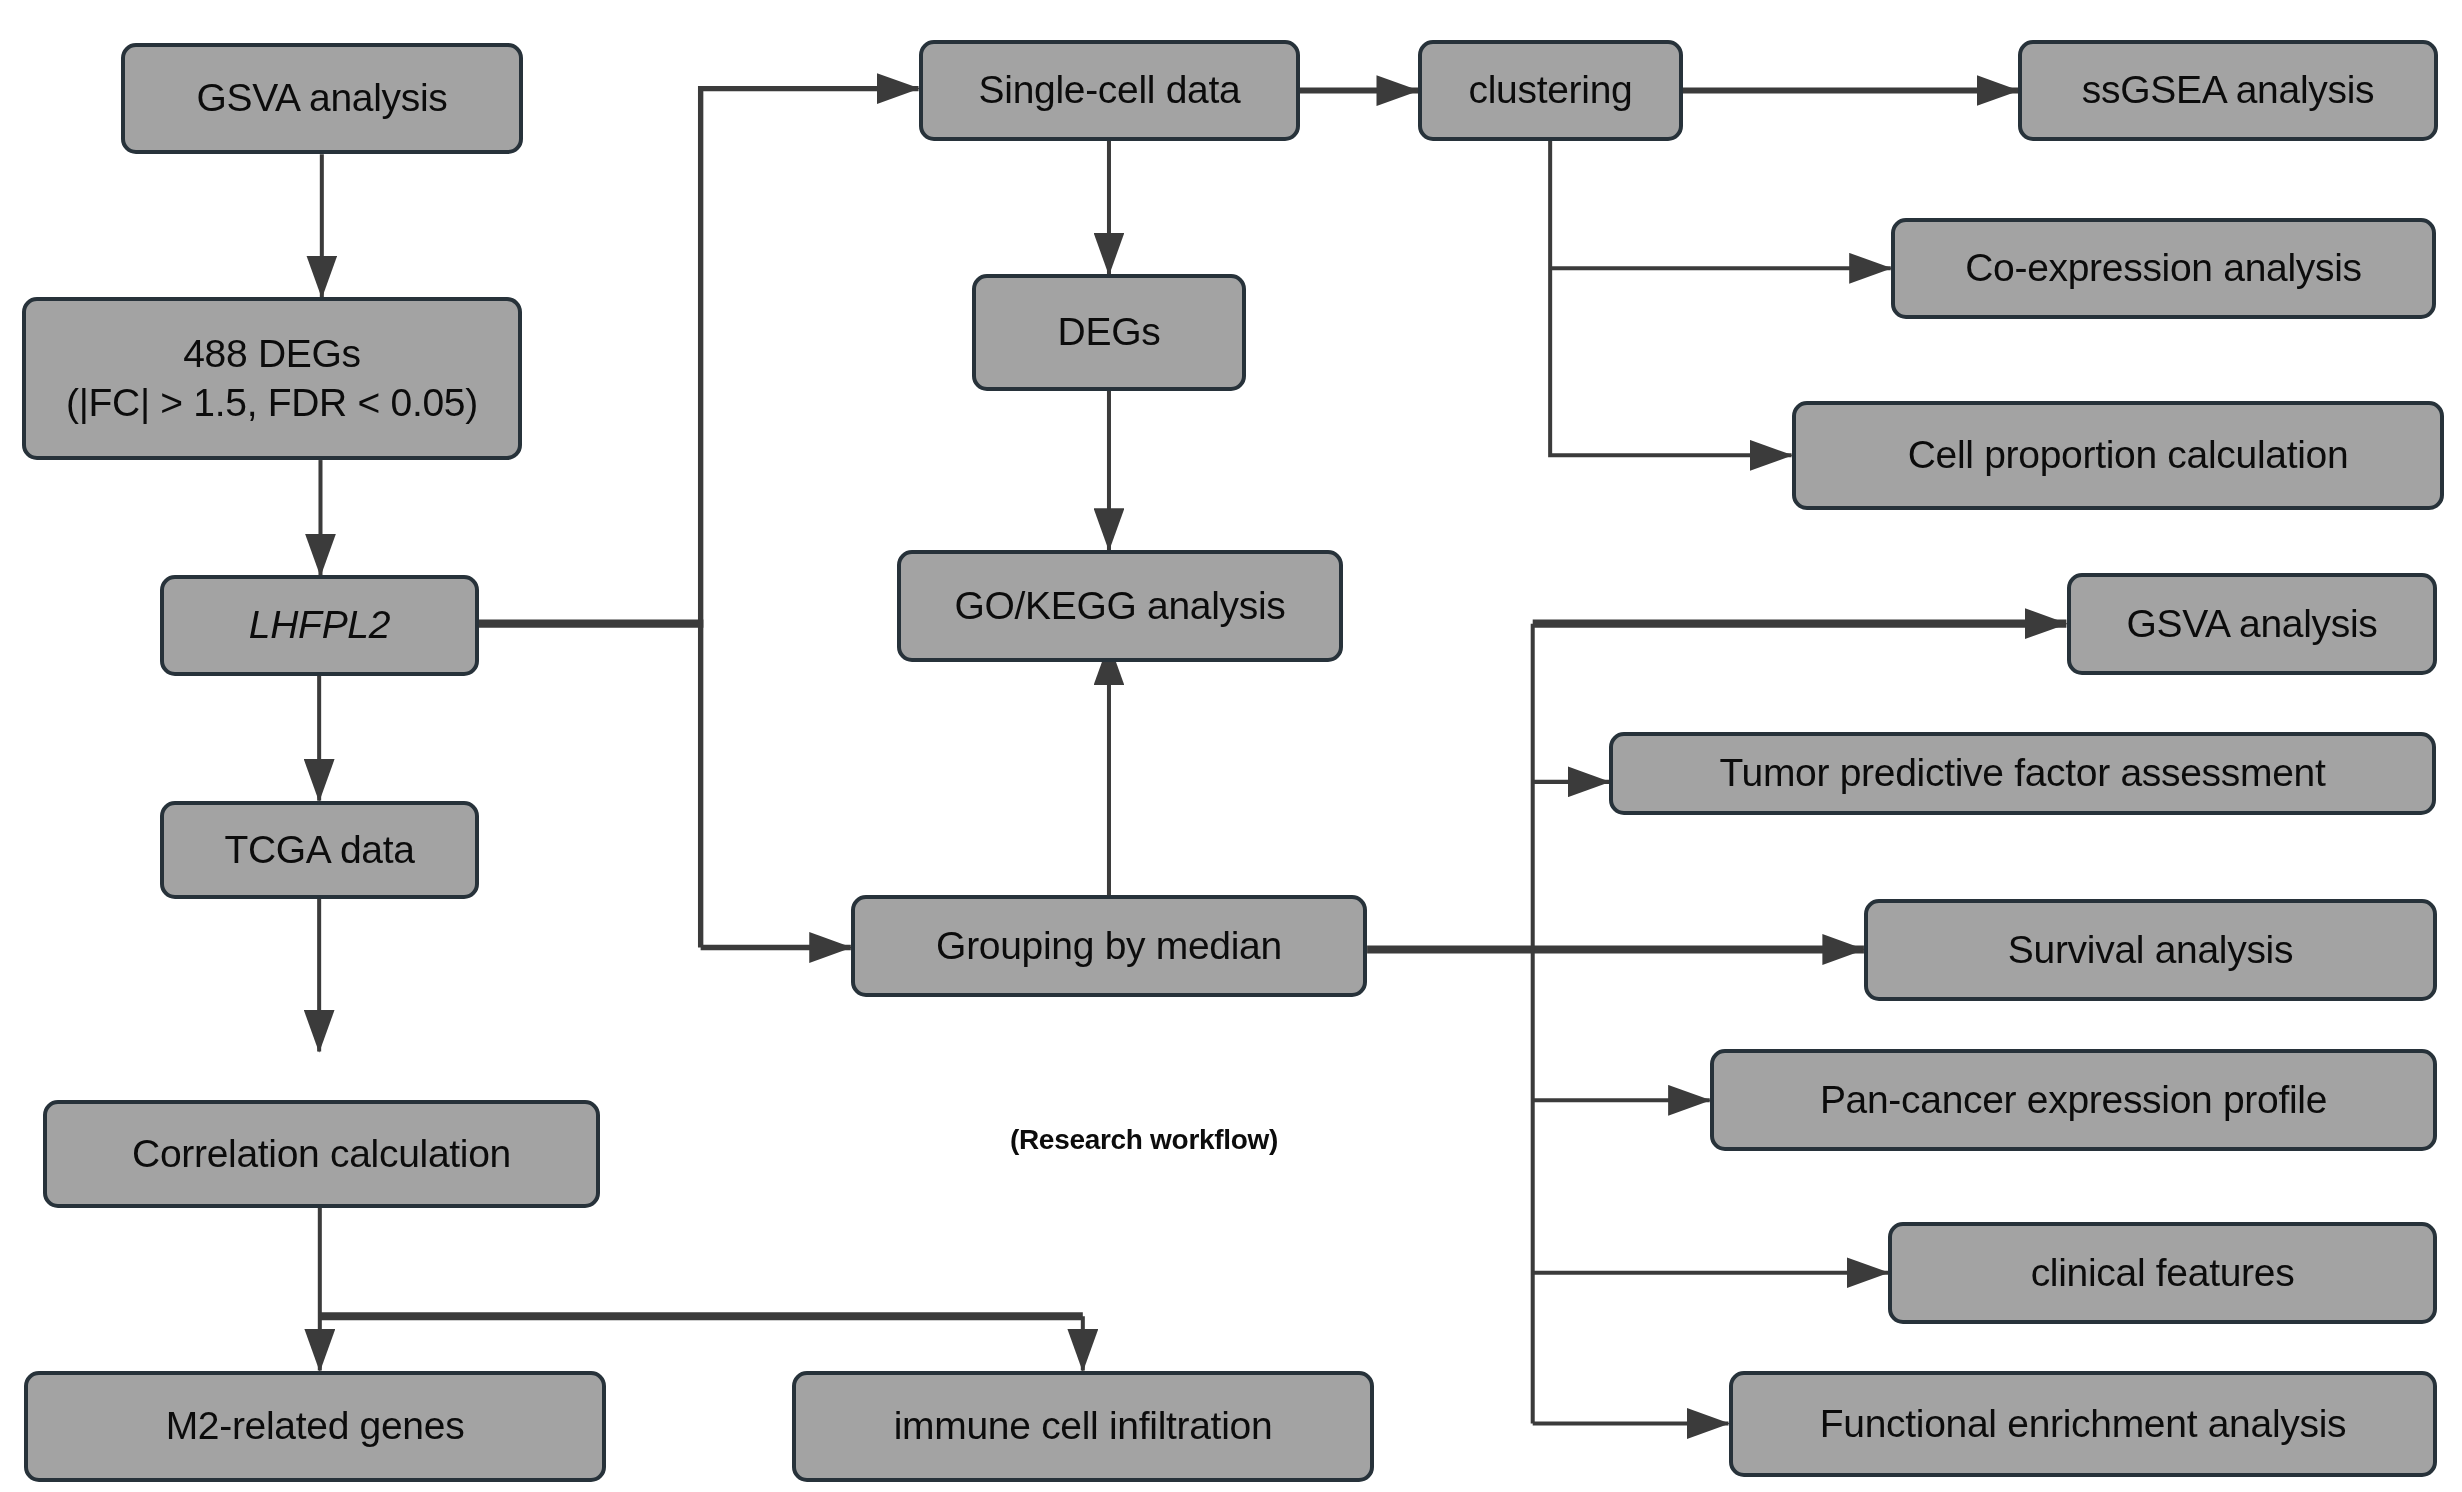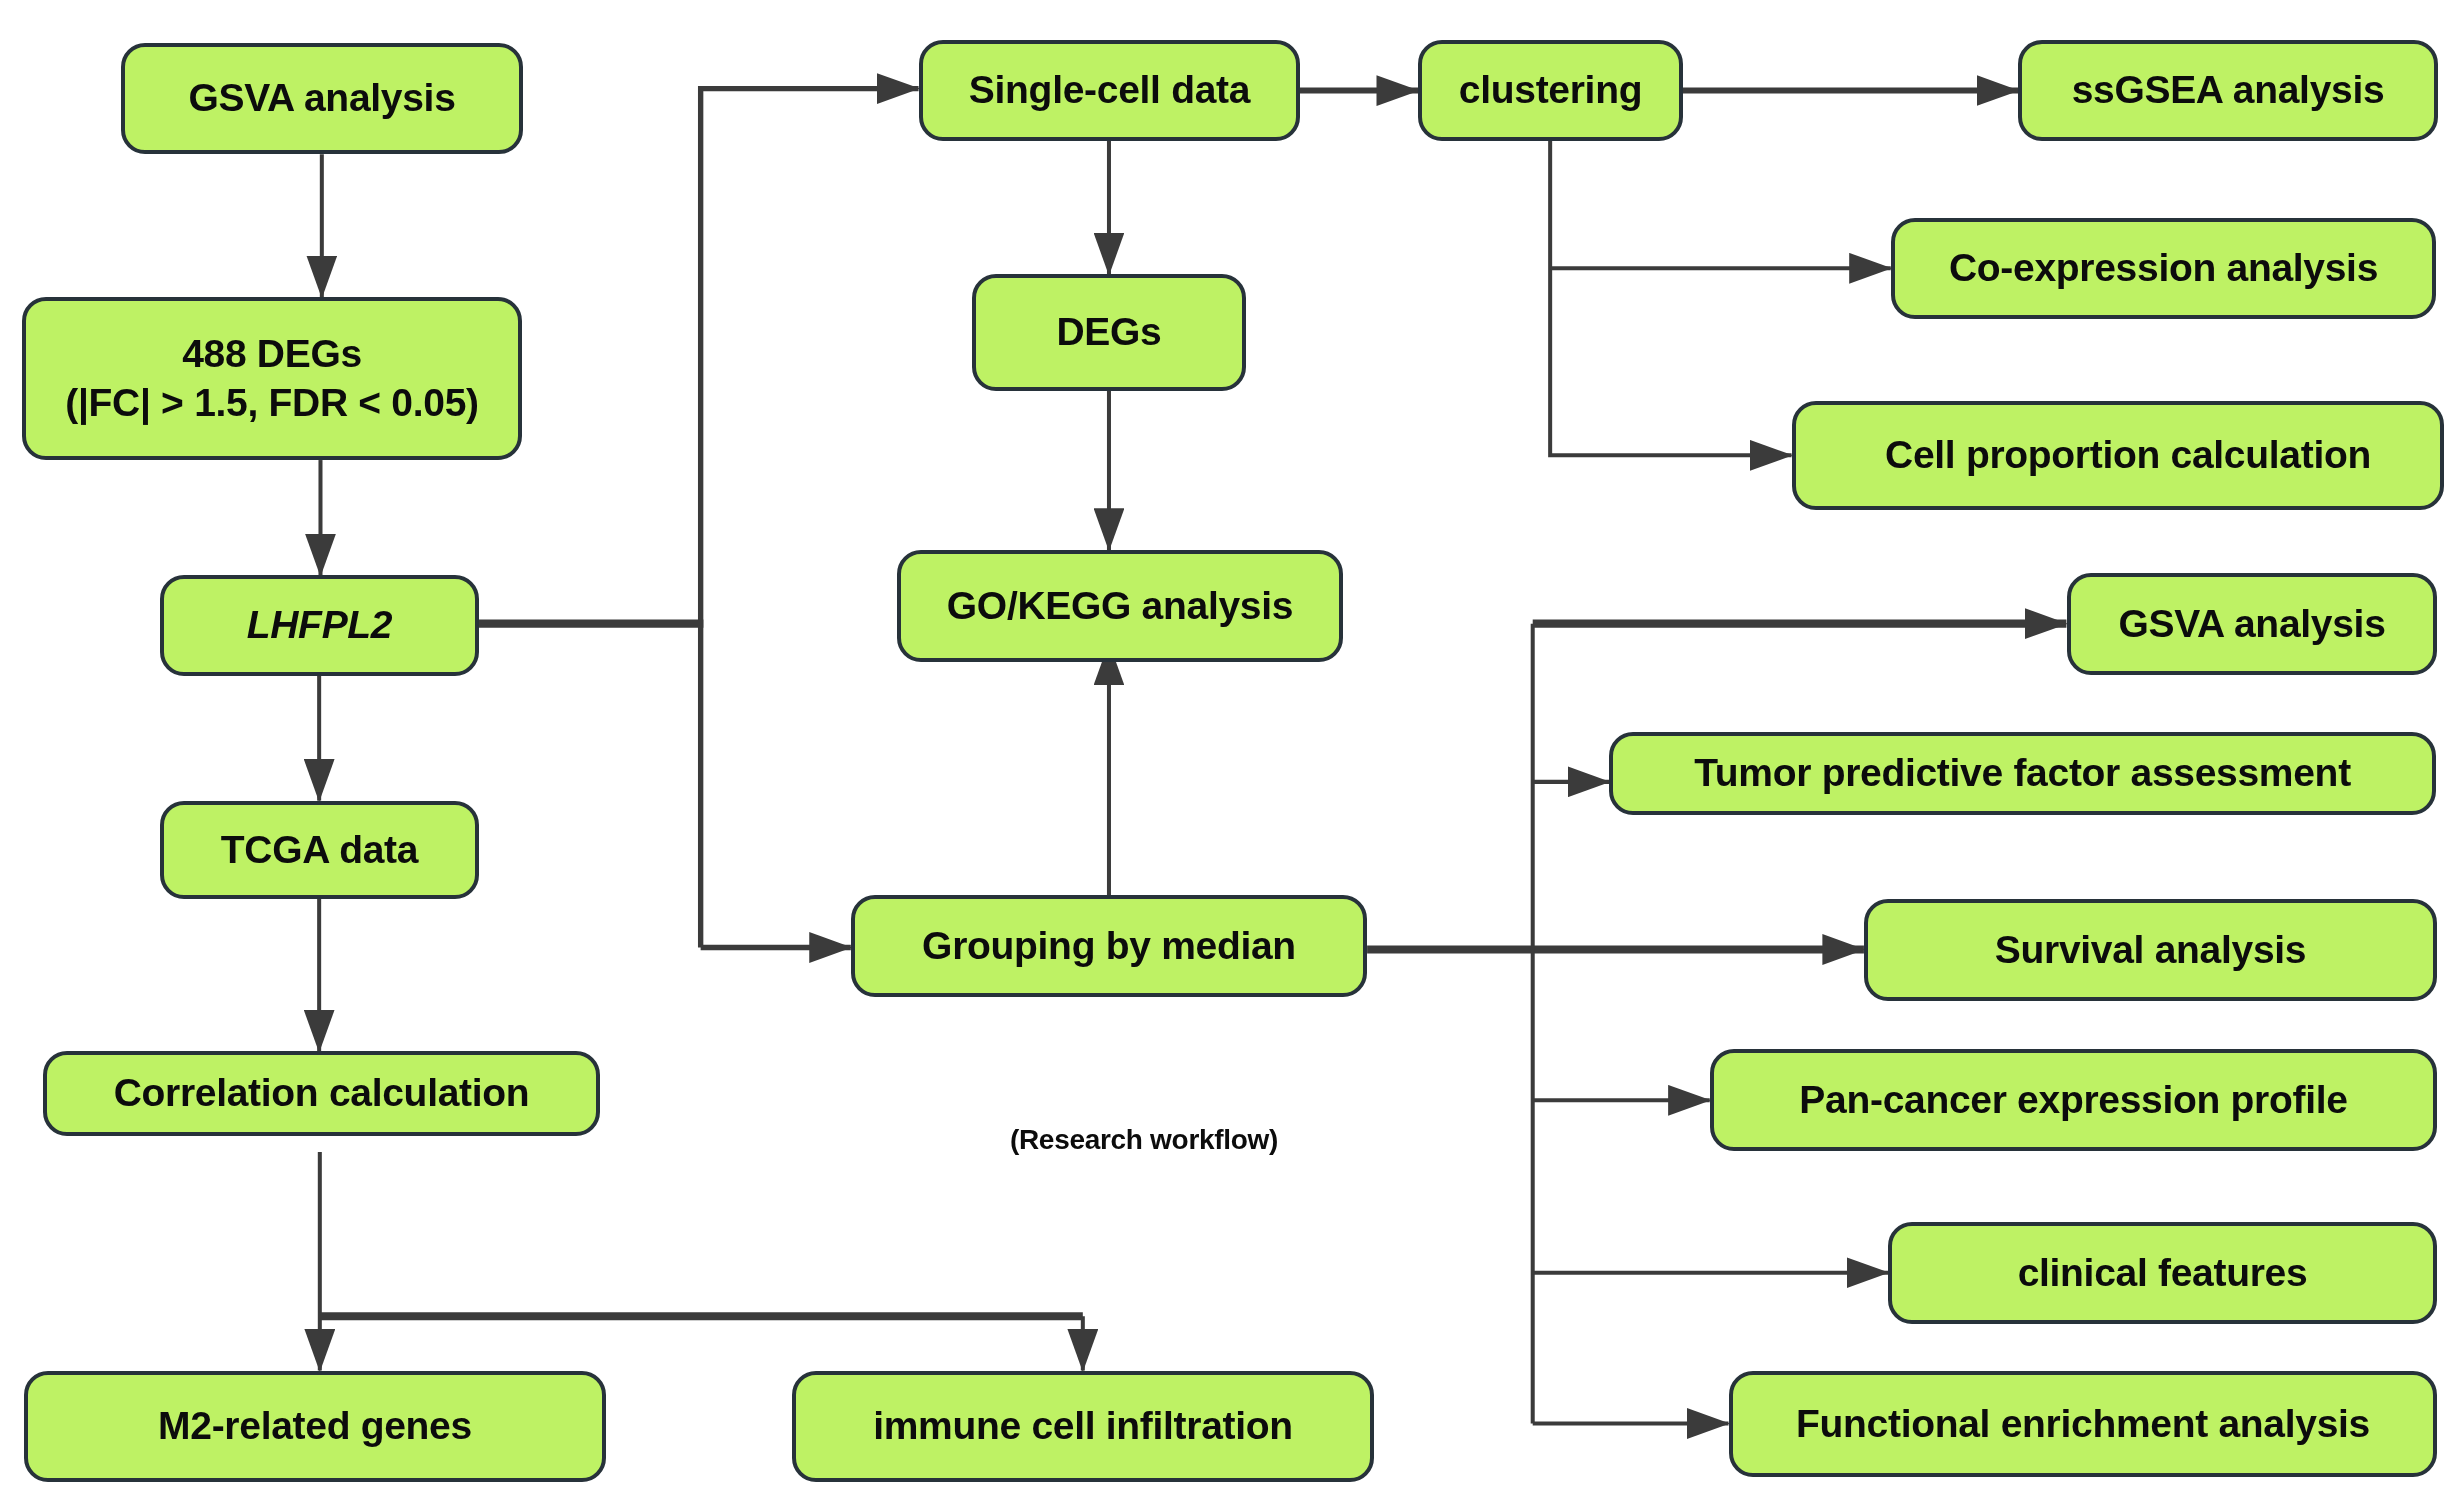--- a/index.html
+++ b/index.html
@@ -9,26 +9,26 @@
     background:var(--bg,#ffffff);
     font-family:"Liberation Sans",sans-serif;
     overflow:hidden;
   }
   #edges{position:absolute;left:0;top:0;width:2462px;height:1492px;}
   #edges polyline{fill:none;stroke:var(--line,#3b3b3b);}
   #edges .arrowfill{fill:var(--line,#3b3b3b);}
   .node{
     position:absolute;
     box-sizing:border-box;
-    background:#bef264;
+    background:#a3a3a3;
     border:4.7px solid var(--border,#27323a);
-    border-radius:24px;
+    border-radius:15px;
     display:flex;align-items:center;justify-content:center;
     text-align:center;
-    font-weight:bold;
+    font-weight:normal;
     font-size:39px;
     line-height:1.24;
     color:var(--text,#0c0c0c);
     white-space:pre-line;
     letter-spacing:-0.3px;
   }
   .node.italic{font-style:italic;}
   #caption{
     position:absolute;
     display:flex;align-items:center;justify-content:center;
@@ -73,21 +73,21 @@
       <polyline points="2286,1641 2550,1641" stroke-width="6" marker-end="url(#arrowhead)"></polyline>
       <polyline points="2286,1898 2816,1898" stroke-width="6" marker-end="url(#arrowhead)"></polyline>
       <polyline points="2286,2123 2578,2123" stroke-width="6" marker-end="url(#arrowhead)"></polyline>
     </svg>
   <div id="nodes">
       <div class="node" style="left: 121px; top: 43px; width: 402px; height: 111px;">GSVA analysis</div>
       <div class="node" style="left: 22px; top: 297px; width: 500px; height: 163px;">488 DEGs
 (|FC| &gt; 1.5, FDR &lt; 0.05)</div>
       <div class="node italic" style="left: 160px; top: 575px; width: 319px; height: 101px;">LHFPL2</div>
       <div class="node" style="left: 160px; top: 801px; width: 319px; height: 98px;">TCGA data</div>
-      <div class="node" style="left: 43px; top: 1051px; width: 557px; height: 85px;">Correlation calculation</div>
+      <div class="node" style="left: 43px; top: 1100px; width: 557px; height: 108px;">Correlation calculation</div>
       <div class="node" style="left: 24px; top: 1371px; width: 582px; height: 111px;">M2-related genes</div>
       <div class="node" style="left: 919px; top: 40px; width: 381px; height: 101px;">Single-cell data</div>
       <div class="node" style="left: 972px; top: 274px; width: 274px; height: 117px;">DEGs</div>
       <div class="node" style="left: 897px; top: 550px; width: 446px; height: 112px;">GO/KEGG analysis</div>
       <div class="node" style="left: 851px; top: 895px; width: 516px; height: 102px;">Grouping by median</div>
       <div class="node" style="left: 792px; top: 1371px; width: 582px; height: 111px;">immune cell infiltration</div>
       <div class="node" style="left: 1418px; top: 40px; width: 265px; height: 101px;">clustering</div>
       <div class="node" style="left: 2018px; top: 40px; width: 420px; height: 101px;">ssGSEA analysis</div>
       <div class="node" style="left: 1891px; top: 218px; width: 545px; height: 101px;">Co-expression analysis</div>
       <div class="node" style="left: 1792px; top: 401px; width: 652px; height: 109px; padding-left: 20px;">Cell proportion calculation</div>

